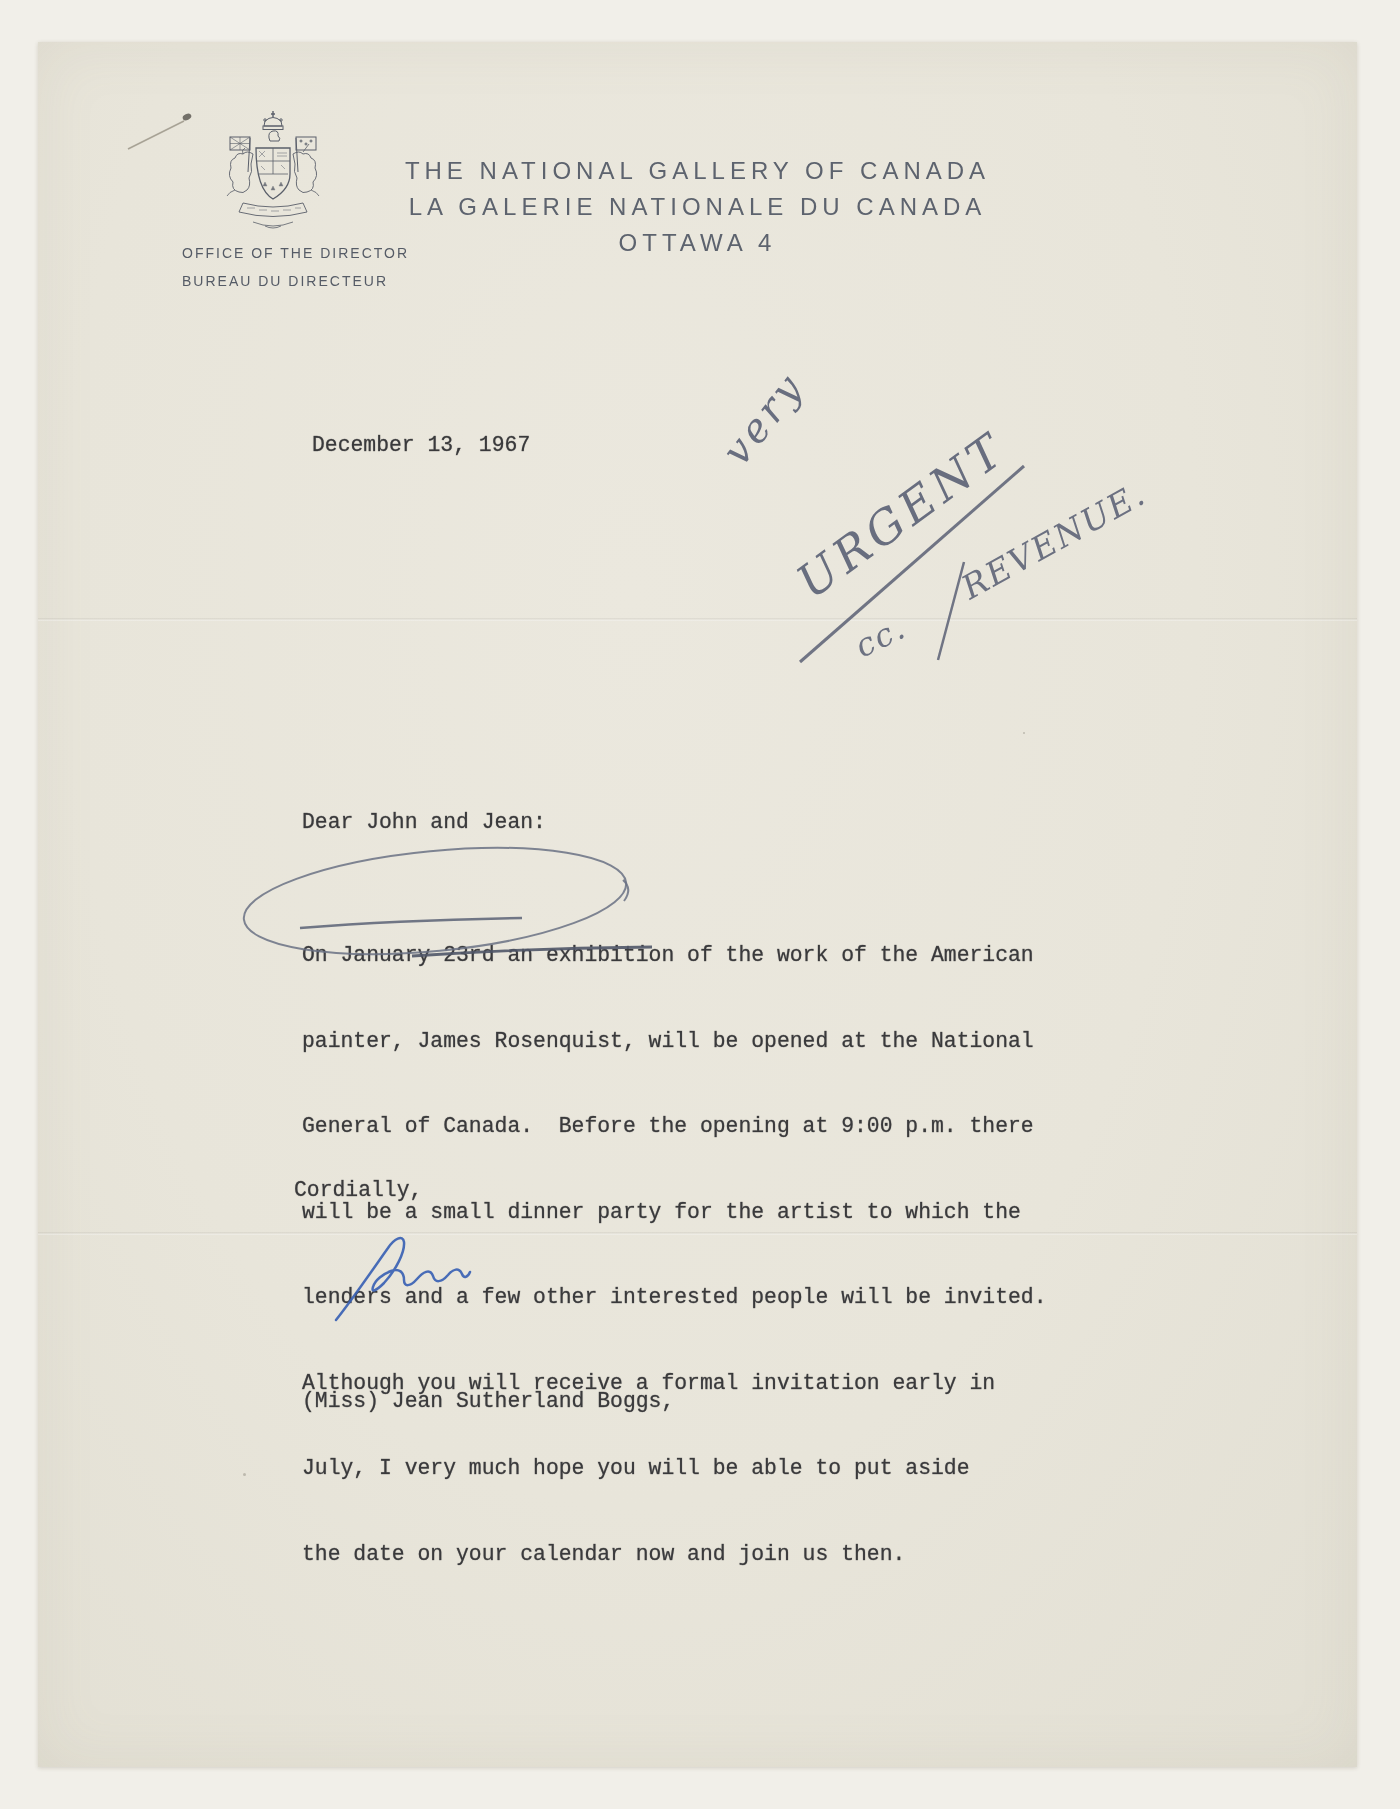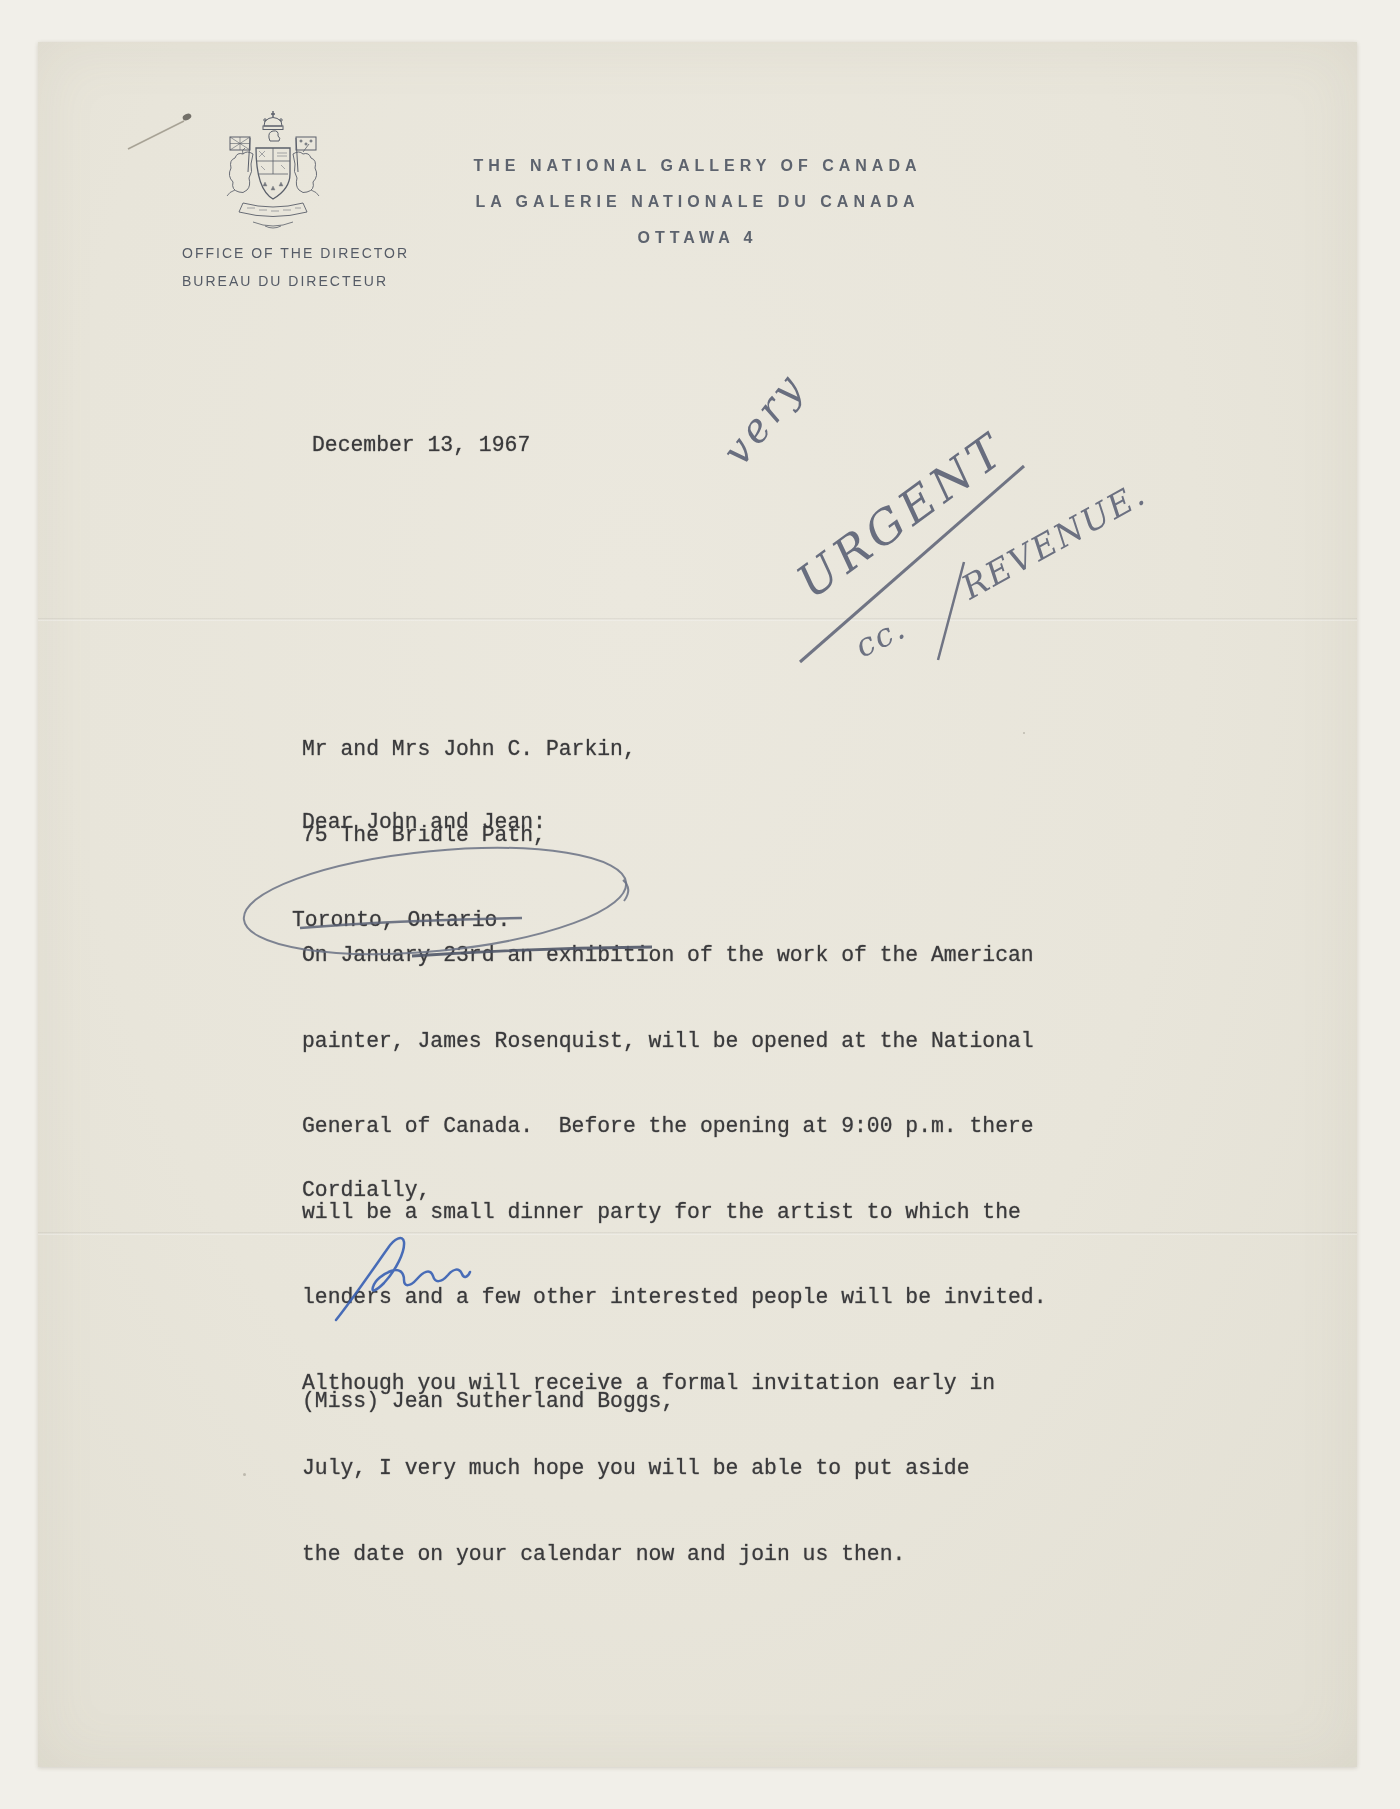--- a/index.html
+++ b/index.html
@@ -15,21 +15,21 @@
     background:radial-gradient(ellipse at 45% 32%, #ebe8de 0%, #e8e5da 55%, #e2dfd3 100%);
     box-shadow:0 1px 4px rgba(70,60,40,.18), inset 0 0 60px rgba(150,140,115,.10);
   }
   .fold-line{
     position:absolute;left:0;width:100%;height:3px;
     background:linear-gradient(to bottom, rgba(110,105,92,.13), rgba(255,255,255,.4));
   }
   
   .lh-title{
     position:absolute;left:0;top:115px;width:1319px;text-align:center;
-    color:#5d636e;font-size:16px;letter-spacing:5px;font-weight:700;
+    color:#5d636e;font-size:24px;letter-spacing:5px;font-weight:400;
   }
   .lh-title .lh-line{margin-bottom:14px;height:22px;}
   .lh-office{
     position:absolute;left:144px;color:#555b66;font-size:14px;letter-spacing:2px;
   }
   .crest{position:absolute;left:175px;top:66px;width:120px;height:132px;}
   
   .typed{
     position:absolute;
     font-family:"Liberation Mono","DejaVu Sans Mono",monospace;
@@ -88,40 +88,35 @@
       <div class="lh-line">OTTAWA 4</div>
     </div>
     <div class="lh-office" style="top:203px">OFFICE OF THE DIRECTOR</div>
     <div class="lh-office" style="top:231px">BUREAU DU DIRECTEUR</div>
 
     <div class="fold-line" style="top:576px"></div>
     <div class="fold-line" style="top:1190px"></div>
 
     <div class="typed" style="left:274px;top:389px">December 13, 1967</div>
 
-    <div class="typed" style="left:264px;top:636px">
-      <div>Mr and Mrs John C. Parkin,</div>
-      <div>75 The Bridle Path,</div>
-      <div class="indent-left">Toronto, Ontario.</div>
-    </div>
 
     <div class="typed" style="left:264px;top:766px">Dear John and Jean:</div>
 
     <div class="typed" style="left:264px;top:842px">
       <div>On January 23rd an exhibition of the work of the American</div>
       <div>painter, James Rosenquist, will be opened at the National</div>
       <div>General of Canada.  Before the opening at 9:00 p.m. there</div>
       <div>will be a small dinner party for the artist to which the</div>
       <div>lenders and a few other interested people will be invited.</div>
       <div>Although you will receive a formal invitation early in</div>
       <div>July, I very much hope you will be able to put aside</div>
       <div>the date on your calendar now and join us then.</div>
     </div>
 
-    <div class="typed" style="left:264px;top:1134px">Cordially,</div>
+    <div class="typed" style="left:256px;top:1134px">Cordially,</div>
 
     <div class="typed" style="left:264px;top:1288px">
       <div>(Miss) Jean Sutherland Boggs,</div>
     </div>
 
     <svg class="ink-overlay" viewBox="0 0 1319 1725">
 
       <g>
         <line x1="90" y1="107" x2="146" y2="79" stroke="#8d887a" stroke-width="1.6" opacity=".7"></line>
         <ellipse cx="149" cy="75" rx="4.5" ry="3" transform="rotate(-25 149 75)" fill="#55534c" opacity=".8"></ellipse>

